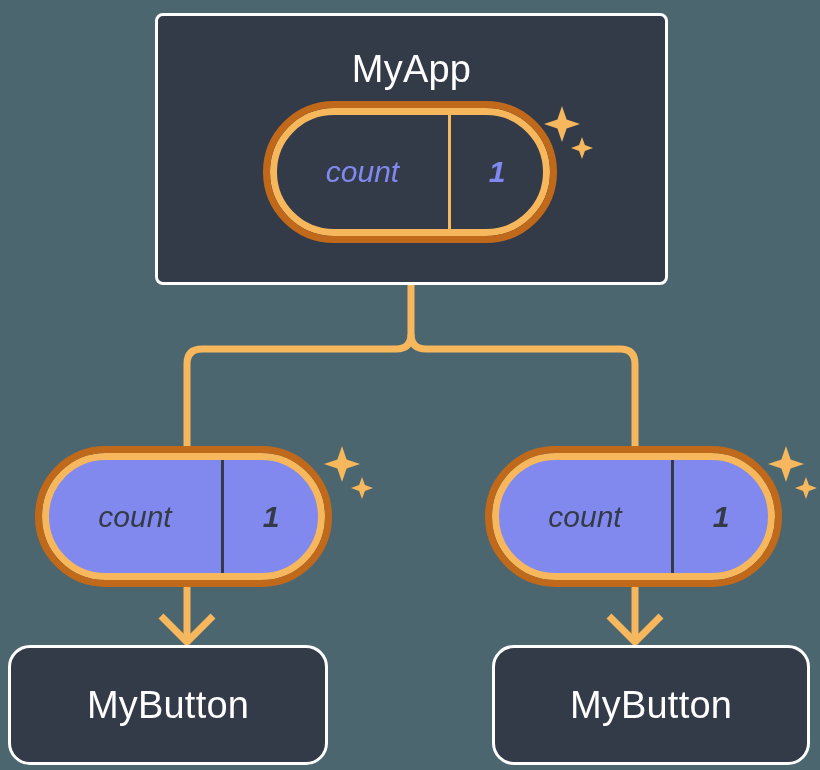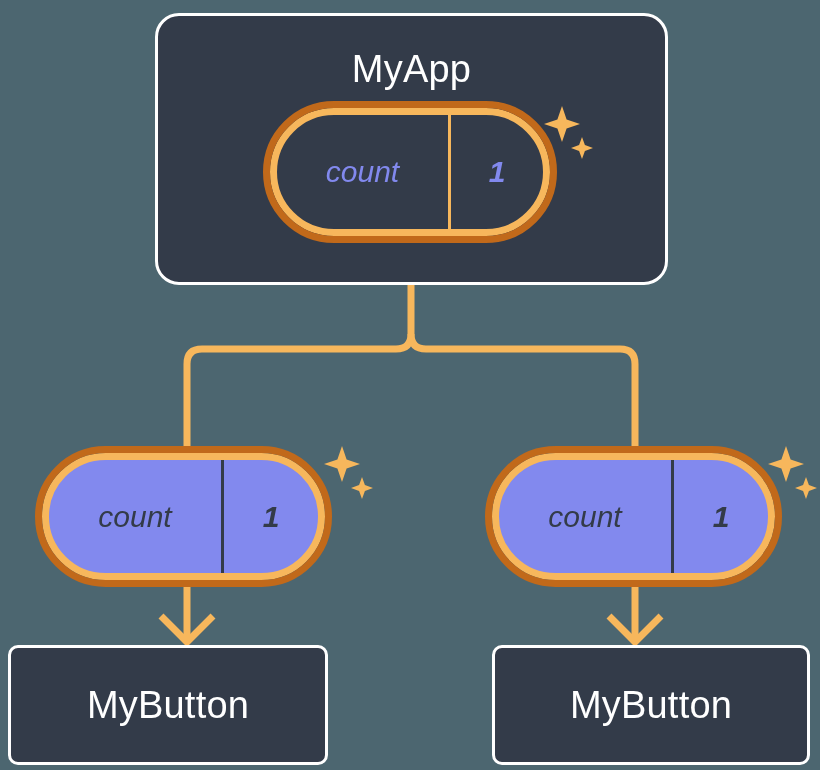--- a/index.html
+++ b/index.html
@@ -23,31 +23,31 @@
     height: 770px;
     pointer-events: none;
   }
 
   
   .card {
     position: absolute;
     box-sizing: border-box;
     background: #333b49;
     border: 3px solid #ffffff;
-    border-radius: 10px;
+    border-radius: 22px;
     display: flex;
     flex-direction: column;
     align-items: center;
   }
   #card-myapp {
     left: 155px;
     top: 13px;
     width: 513px;
     height: 272px;
-    border-radius: 24px;
+    border-radius: 8px;
   }
   #card-btn-left {
     left: 8px;
     top: 645px;
     width: 320px;
     height: 120px;
     justify-content: center;
   }
   #card-btn-right {
     left: 492px;

